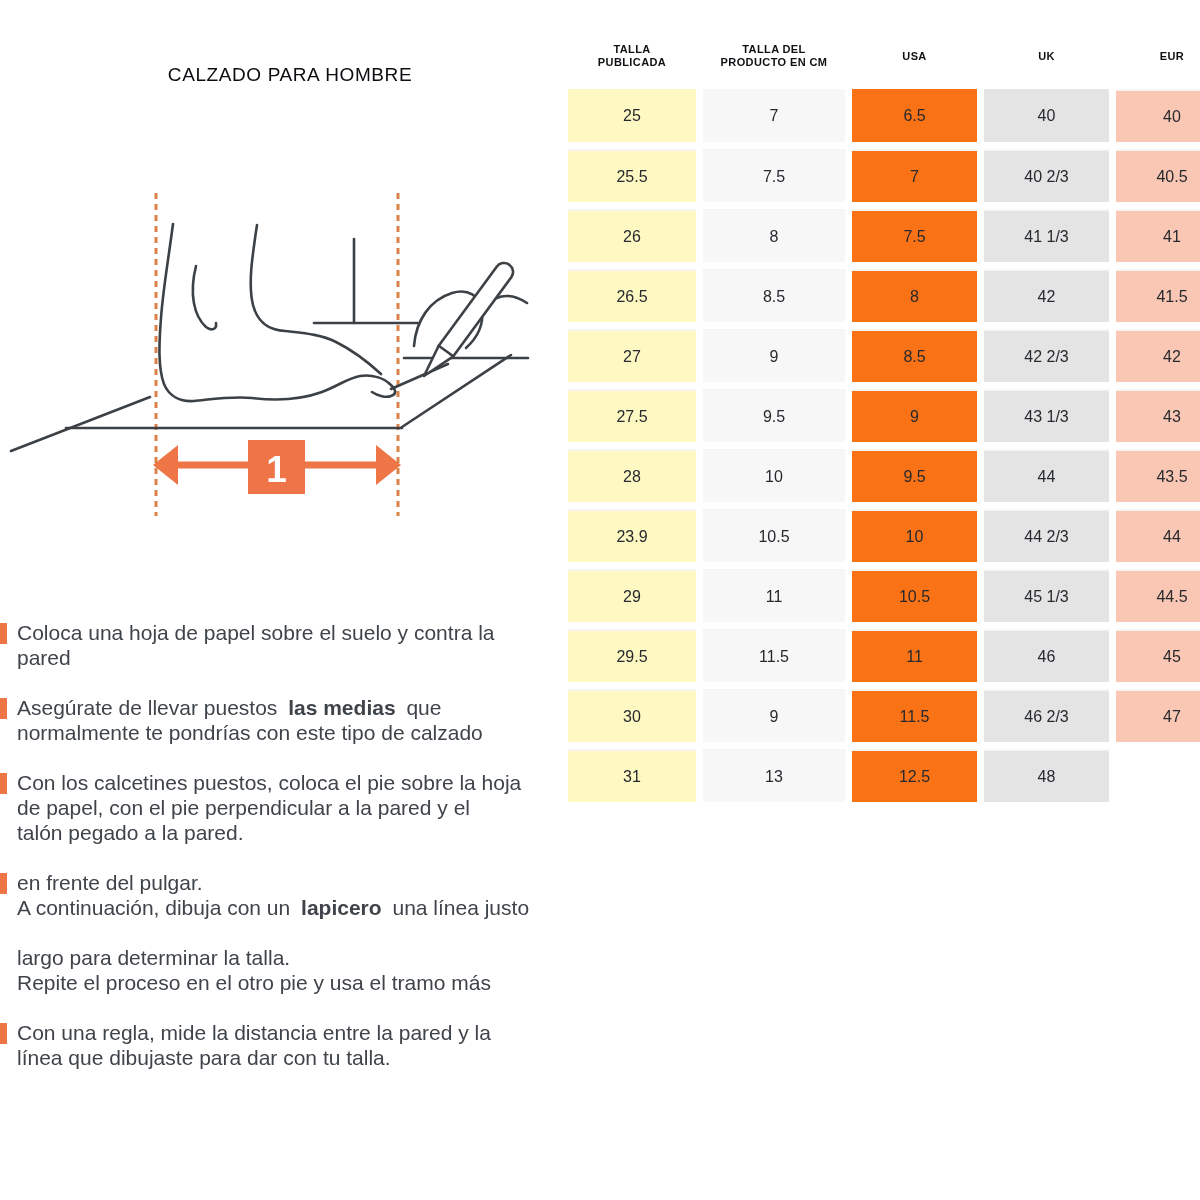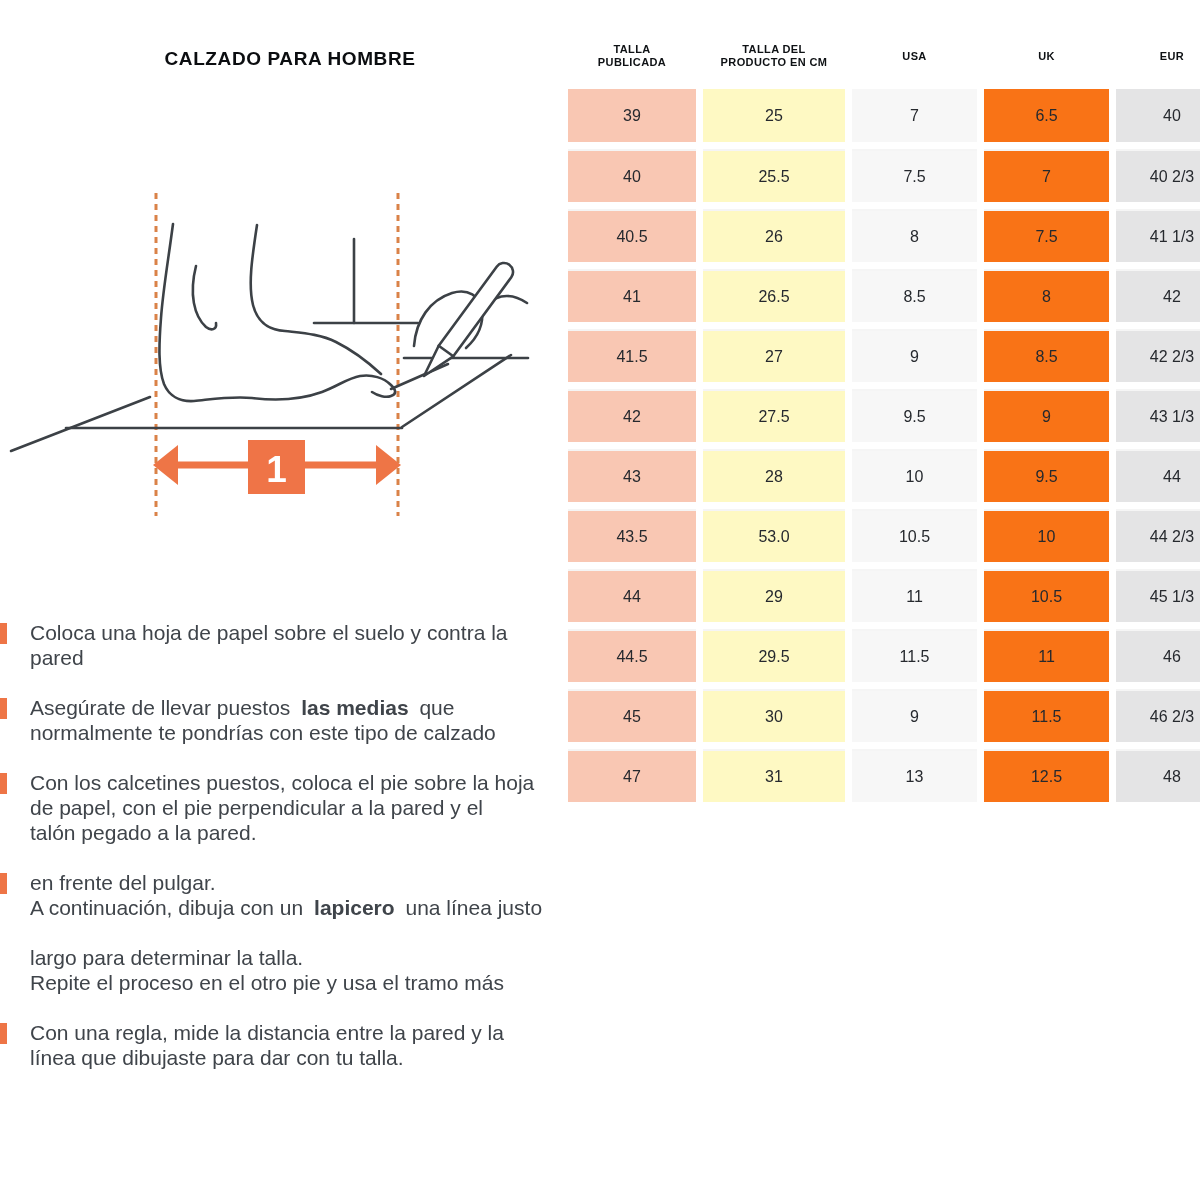--- a/index.html
+++ b/index.html
@@ -4,28 +4,28 @@
 <style>
   html,body { margin:0; padding:0; }
   body {
     width:1200px; height:1200px; position:relative; overflow:hidden;
     background:#ffffff;
     font-family:"Liberation Sans", sans-serif;
   }
 
   
   .page-title {
-    position:absolute; left:10px; top:48px; width:560px;
-    text-align:center; font-size:19px; font-weight:700;
+    position:absolute; left:10px; top:64px; width:560px;
+    text-align:center; font-size:19px; font-weight:400;
     letter-spacing:0.6px; color:#0b0d10;
   }
   .figure-svg { position:absolute; left:0; top:0; width:560px; height:560px; }
 
   .instructions { position:absolute; left:0; top:620px; width:606px; }
-  .para { position:relative; padding-left:30px; margin-bottom:25px; }
+  .para { position:relative; padding-left:17px; margin-bottom:25px; }
   .para .line {
     font-size:21px; line-height:25px; color:#3f444a; white-space:nowrap;
   }
   .bullet-mark {
     position:absolute; left:0; top:3px; width:7px; height:21px;
     background:#ee7546;
   }
   .bseg { font-weight:700; margin:0 5px; }
 
   
@@ -159,21 +159,20 @@
     </div>
     <div class="cell hcell">
       <div>USA</div>
     </div>
     <div class="cell hcell">
       <div>UK</div>
     </div>
     <div class="cell hcell">
       <div>EUR</div>
     </div>
-    <div class="cell c0">39</div>
     <div class="cell c1">25</div>
     <div class="cell c2">7</div>
     <div class="cell c3">6.5</div>
     <div class="cell c4">40</div>
     <div class="cell c0 rsep">40</div>
     <div class="cell c1 rsep">25.5</div>
     <div class="cell c2 rsep">7.5</div>
     <div class="cell c3 rsep">7</div>
     <div class="cell c4 rsep">40 2/3</div>
     <div class="cell c0 rsep">40.5</div>
@@ -195,21 +194,21 @@
     <div class="cell c1 rsep">27.5</div>
     <div class="cell c2 rsep">9.5</div>
     <div class="cell c3 rsep">9</div>
     <div class="cell c4 rsep">43 1/3</div>
     <div class="cell c0 rsep">43</div>
     <div class="cell c1 rsep">28</div>
     <div class="cell c2 rsep">10</div>
     <div class="cell c3 rsep">9.5</div>
     <div class="cell c4 rsep">44</div>
     <div class="cell c0 rsep">43.5</div>
-    <div class="cell c1 rsep">53.0</div>
+    <div class="cell c1 rsep">23.9</div>
     <div class="cell c2 rsep">10.5</div>
     <div class="cell c3 rsep">10</div>
     <div class="cell c4 rsep">44 2/3</div>
     <div class="cell c0 rsep">44</div>
     <div class="cell c1 rsep">29</div>
     <div class="cell c2 rsep">11</div>
     <div class="cell c3 rsep">10.5</div>
     <div class="cell c4 rsep">45 1/3</div>
     <div class="cell c0 rsep">44.5</div>
     <div class="cell c1 rsep">29.5</div>

